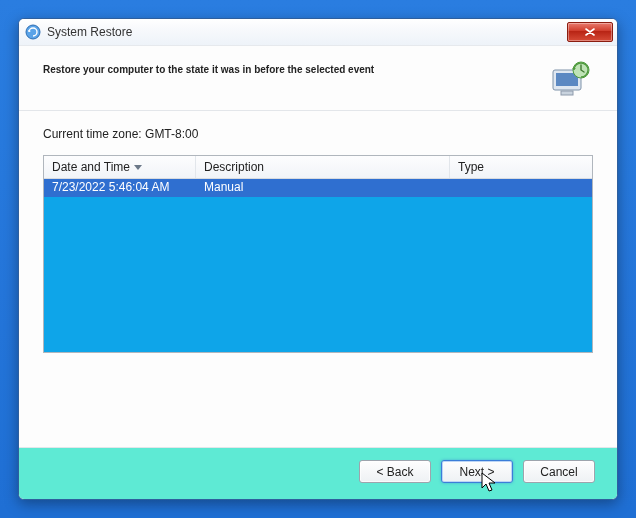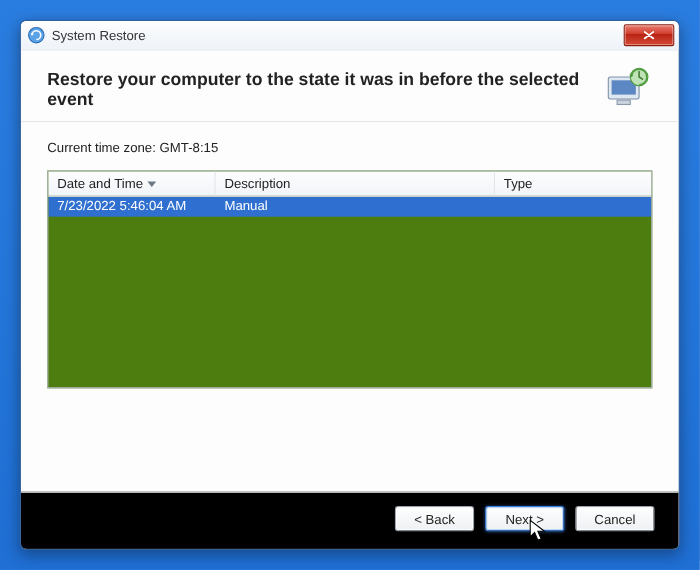--- a/index.html
+++ b/index.html
@@ -73,21 +73,21 @@
   .header {
     padding: 14px 24px 10px 24px;
     display: flex;
     align-items: flex-start;
     justify-content: space-between;
     border-bottom: 1px solid #e3e6ea;
   }
   .header-title {
     font-weight: bold;
     color: #222;
-    font-size: 16px;
+    font-size: 10px;
     padding-top: 4px;
   }
   .header-icon {
     width: 46px;
     height: 40px;
     display: flex;
     align-items: center;
     justify-content: center;
     margin-left: 12px;
   }
@@ -96,21 +96,21 @@
     flex: 1;
     display: flex;
     flex-direction: column;
   }
   .tz {
     color: #222;
     margin-bottom: 14px;
   }
   .table-wrap {
     border: 1px solid #b0b6bd;
-    background: #4d7c0f;
+    background: #0ea5e9;
     height: 198px;
     box-sizing: border-box;
     display: flex;
     flex-direction: column;
   }
   .thead {
     display: flex;
     background: linear-gradient(#fdfdfe, #f1f4f8);
     border-bottom: 1px solid #d7dbe0;
     height: 22px;
@@ -172,21 +172,21 @@
     border-color: #3c7dd8;
     box-shadow: 0 0 0 1px #bcd6f6 inset, 0 0 3px rgba(60,125,216,0.6);
   }
   .btn.wide { min-width: 160px; }
   .footer {
     border-top: 1px solid #e3e6ea;
     padding: 12px 22px 16px 22px;
     display:flex;
     justify-content:flex-end;
     gap: 10px;
-    background:#000000;
+    background:#5eead4;
   }
   .cursor {
     position:absolute;
     left: 481px;
     top: 472px;
     width: 18px;
     height: 22px;
     pointer-events:none;
   }
 </style>
@@ -221,21 +221,21 @@
           <rect x="14" y="31" width="12" height="4" fill="#c9d3de" stroke="#8d9aab"></rect>
           <circle cx="34" cy="10" r="8" fill="#bfe3b6" stroke="#4f9a3e"></circle>
           <path d="M34 5 L34 10 L37 12" stroke="#3f7a31" stroke-width="1.4" fill="none" stroke-linecap="round"></path>
           <path d="M27 10 A7 7 0 1 1 34 17" fill="none" stroke="#4f9a3e" stroke-width="1.3"></path>
           <path d="M25 8 L27 10 L29 8 Z" fill="#4f9a3e"></path>
         </svg>
       </div>
     </div>
 
     <div class="body">
-      <div class="tz">Current time zone: GMT-8:15</div>
+      <div class="tz">Current time zone: GMT-8:00</div>
 
       <div class="table-wrap">
         <div class="thead">
           <div class="th col-dt">
             <span>Date and Time</span>
             <span class="sort-ind"></span>
           </div>
           <div class="th col-desc">
             <span>Description</span>
           </div>

